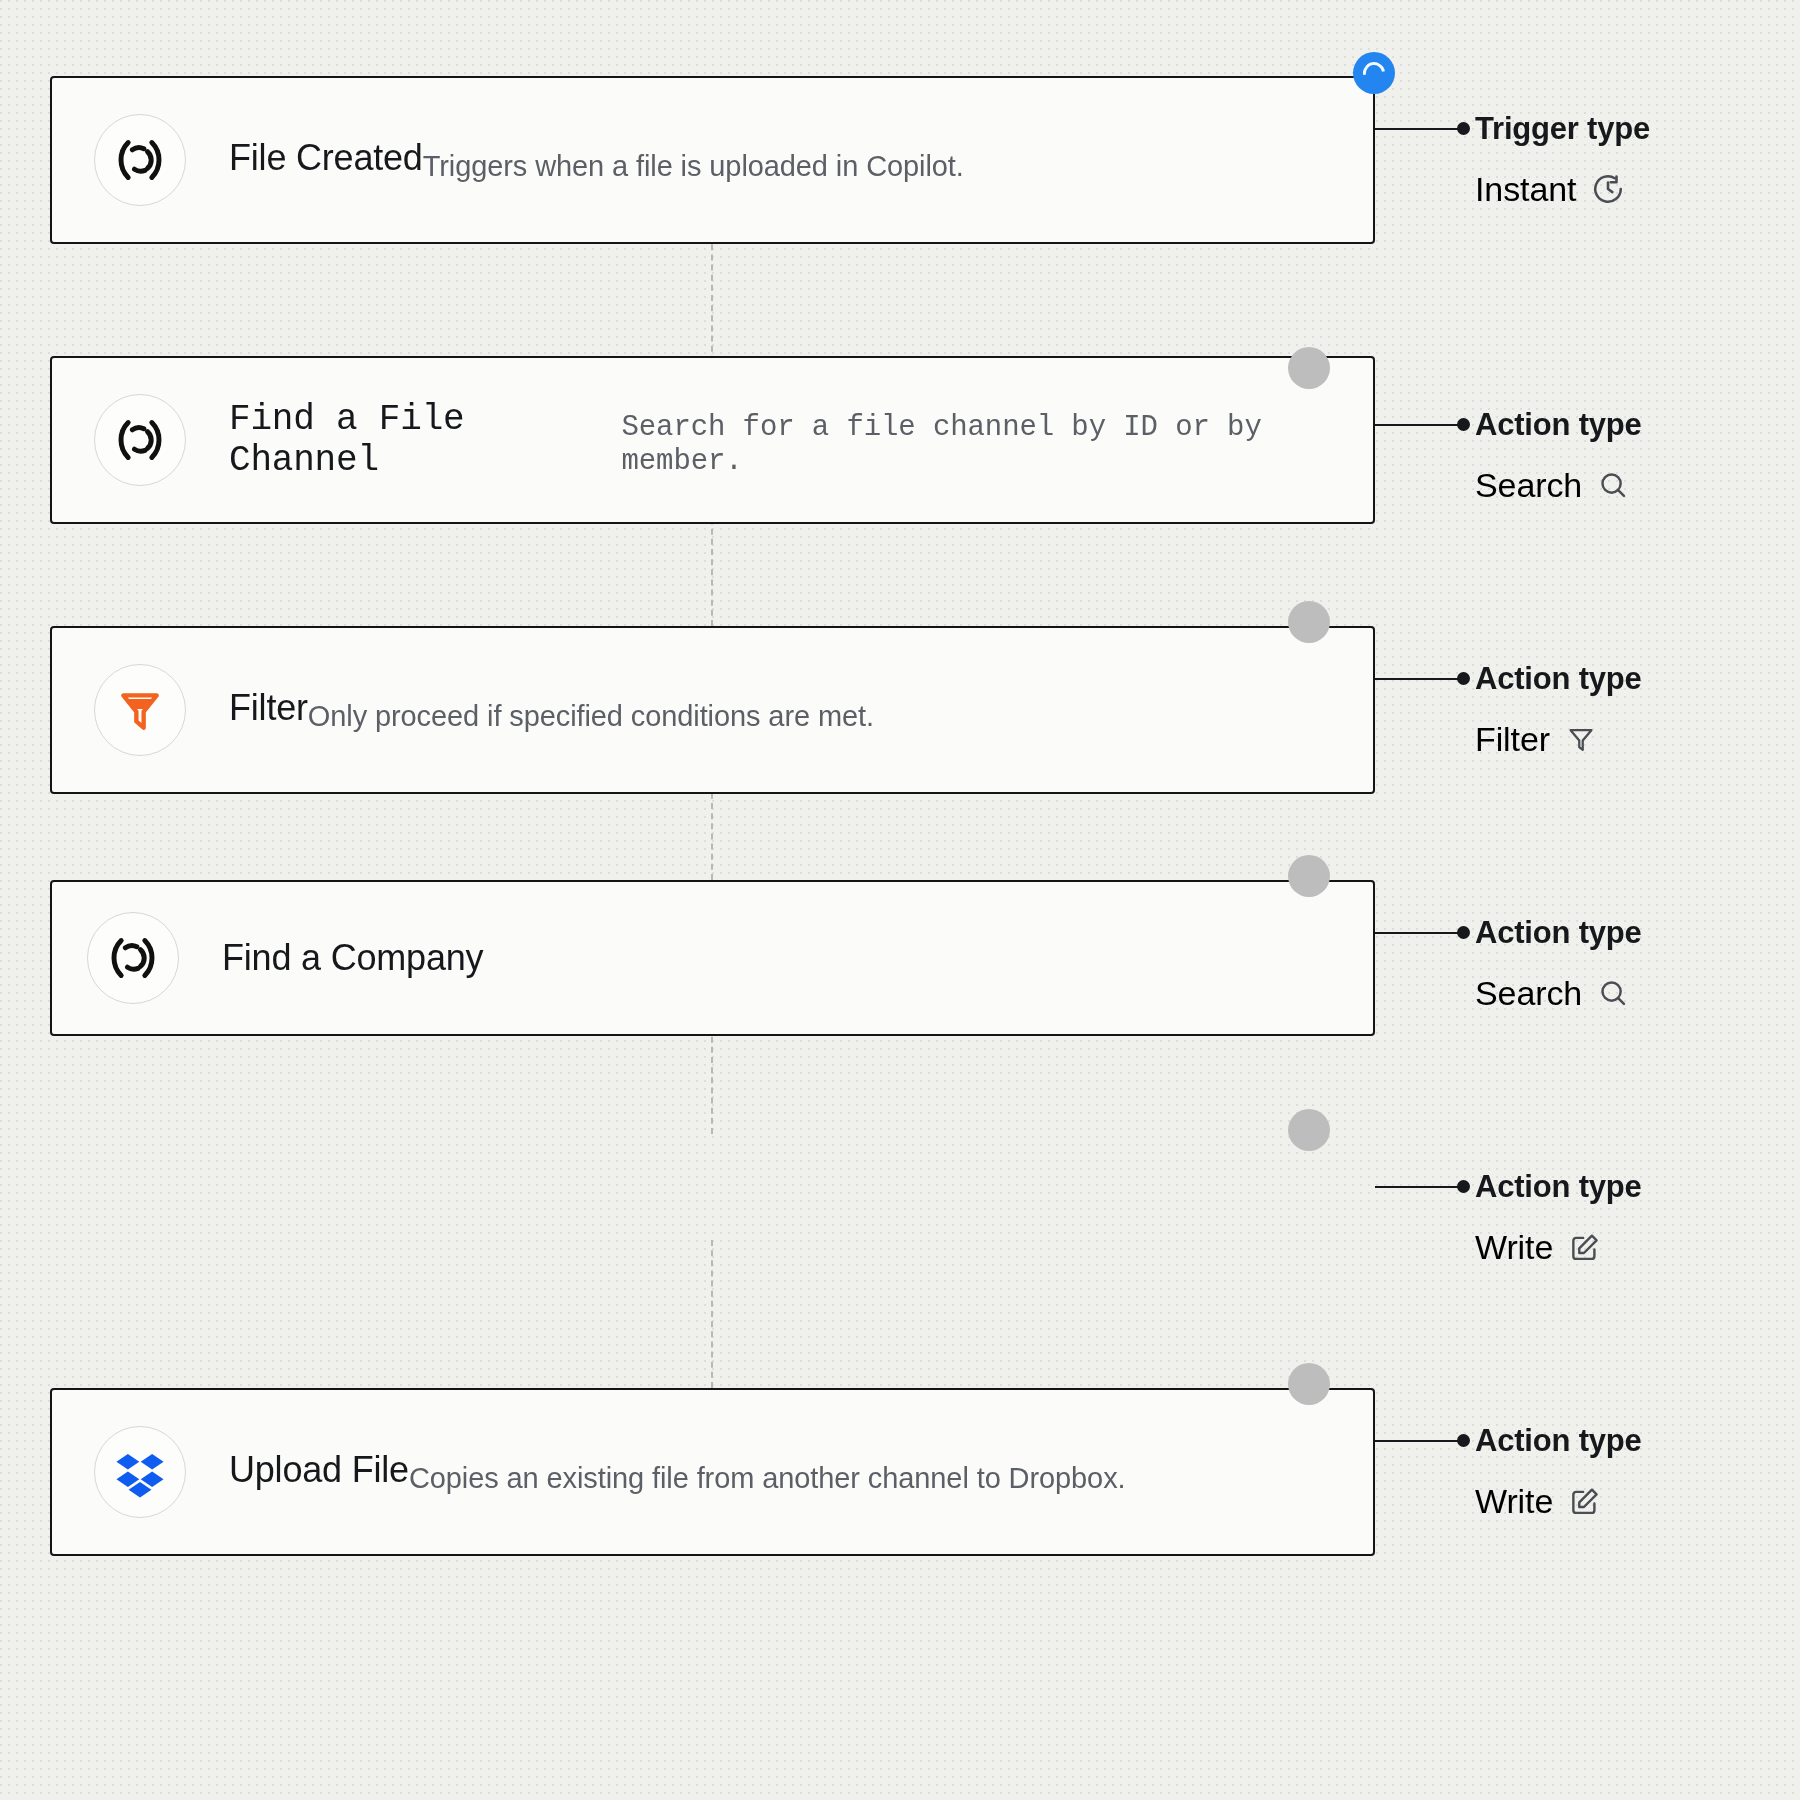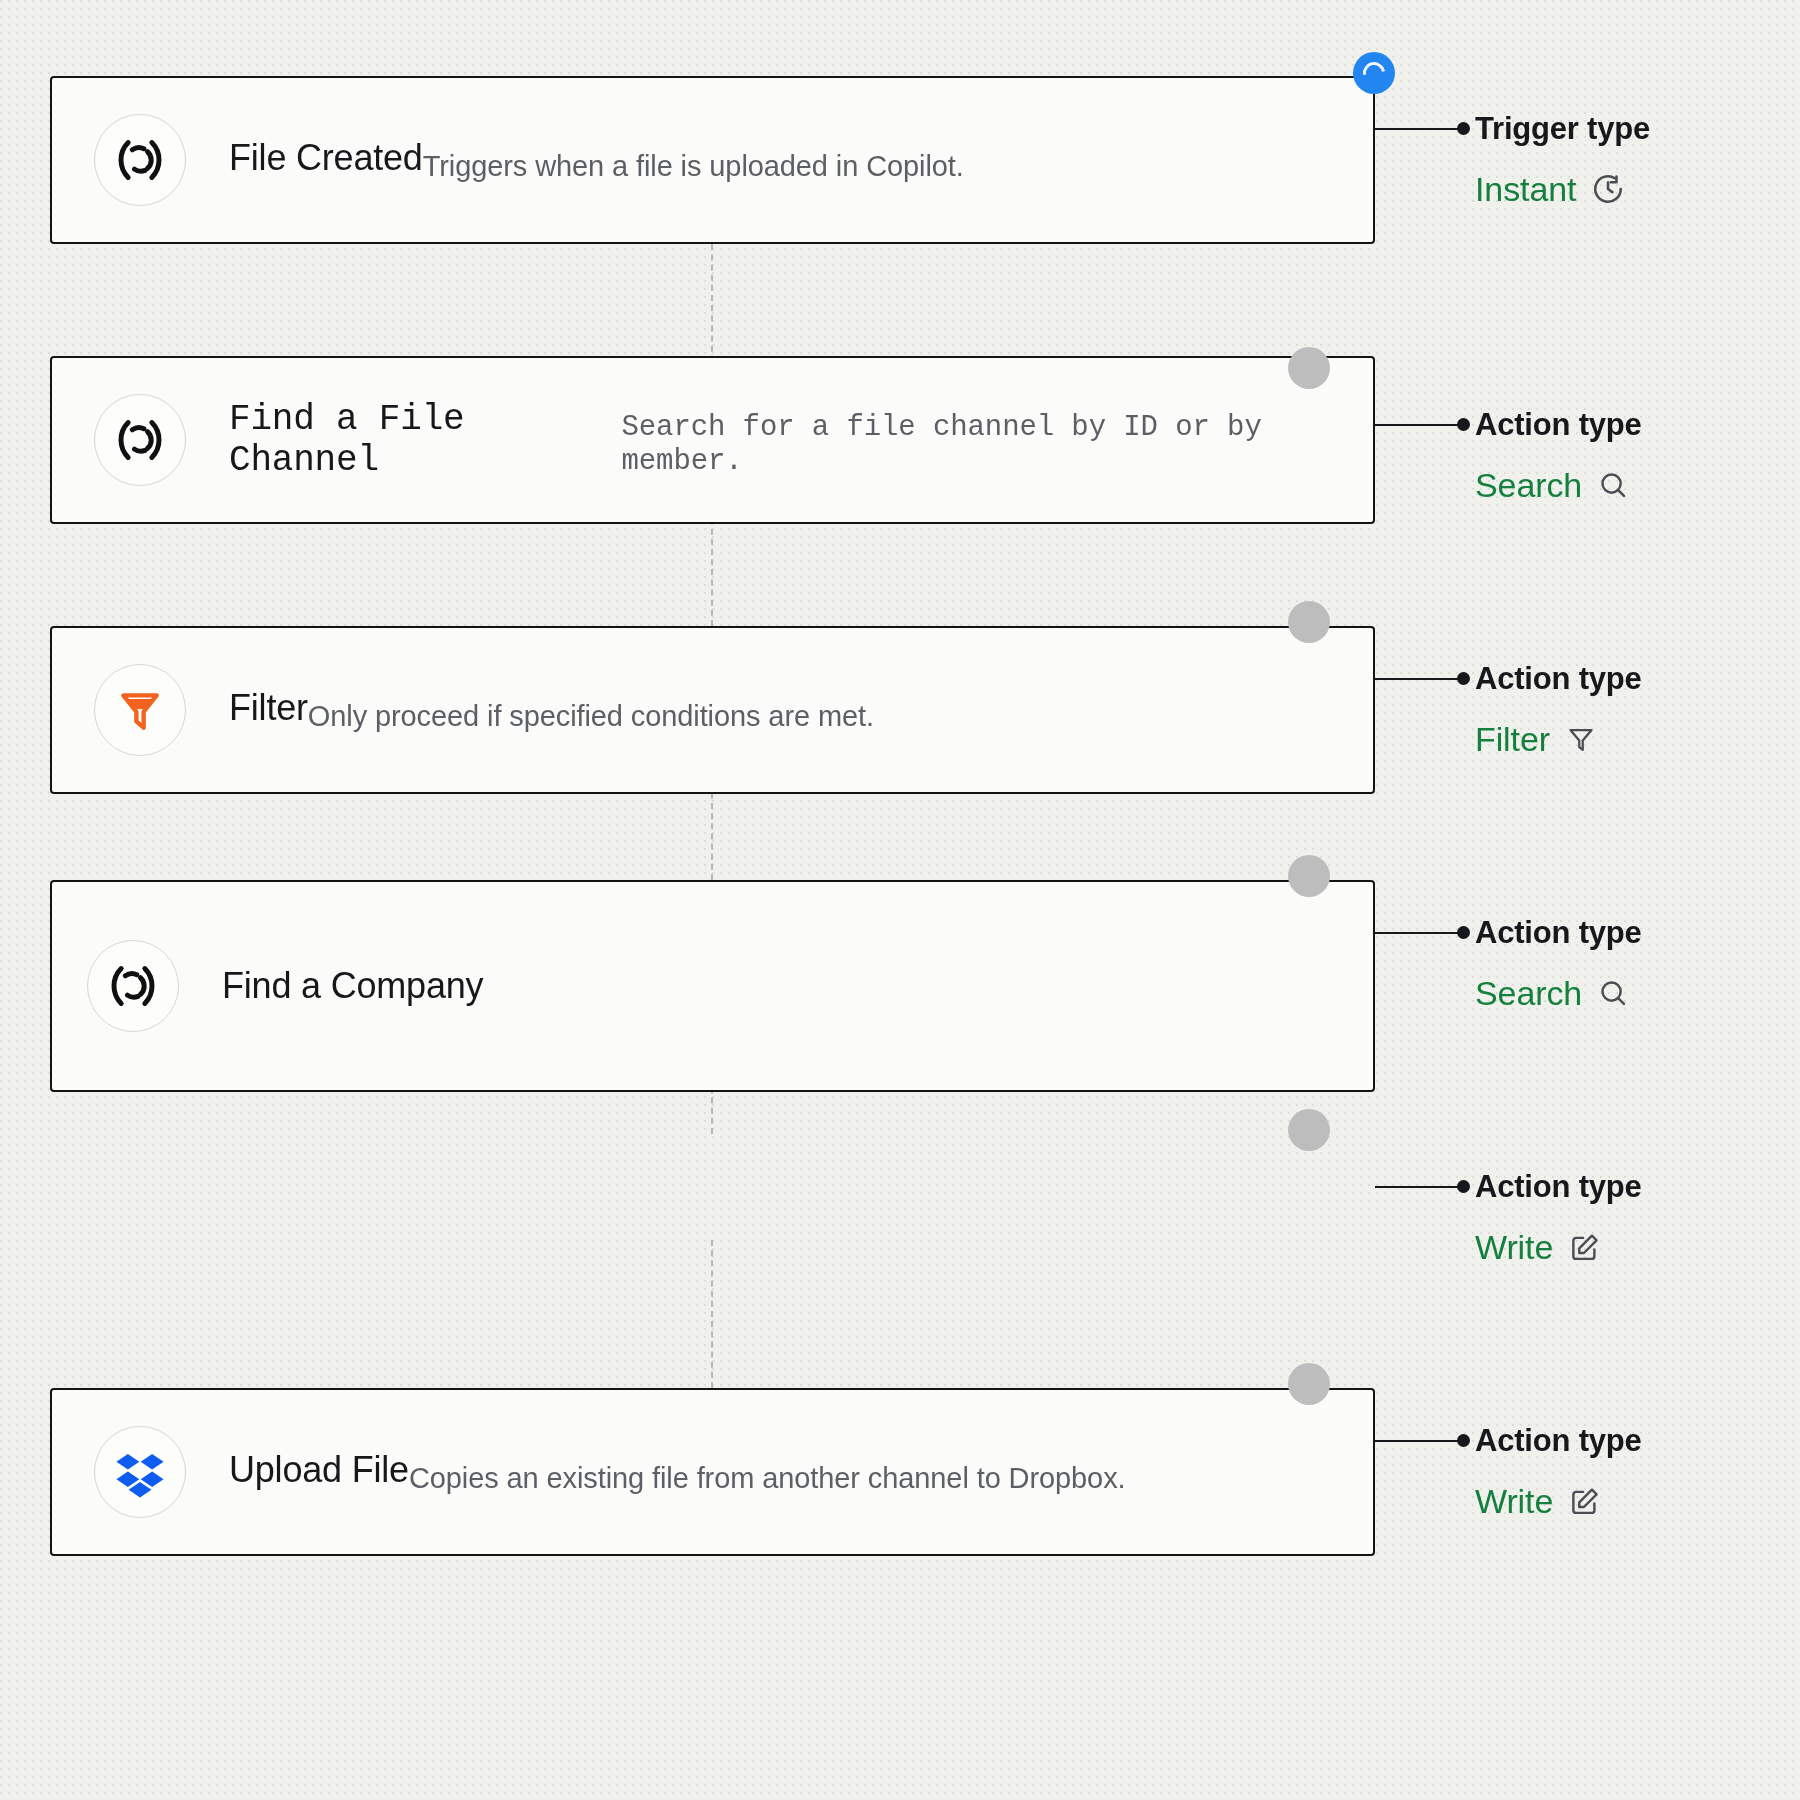--- a/index.html
+++ b/index.html
@@ -129,21 +129,21 @@
     font-weight: 700;
     color: #16181c;
     letter-spacing: -0.2px;
     white-space: nowrap;
     line-height: 1;
   }
   .callout-value {
     margin-top: 28px;
     font-size: 34px;
     font-weight: 400;
-    color: #15803d;
+    color: #000000;
     letter-spacing: -0.1px;
     white-space: nowrap;
     display: flex;
     align-items: center;
     gap: 15px;
     line-height: 1;
   }
   .callout-value svg { display: block; }
 
   svg { overflow: visible; }
@@ -238,21 +238,21 @@
   <div class="callout" style="top:663px;">
     <div class="callout-label">Action type</div>
     <div class="callout-value">
       <span>Filter</span>
       <svg width="32" height="32" viewBox="0 0 24 24" aria-hidden="true">
         <path d="M4.2 5.4 H19.8 L13.3 13.2 V20.2 L10.7 18.1 V13.2 Z" fill="none" stroke="#4a4d53" stroke-width="1.7" stroke-linejoin="round"></path>
       </svg>
     </div>
   </div>
 
-  <div class="node" style="top:880px;height:212px;padding-left:35px;">
+  <div class="node" style="top:880px;height:156px;padding-left:35px;">
     <span class="node-icon-wrap">
       <svg width="54" height="54" viewBox="0 0 48 48" aria-hidden="true">
         <path d="M13.5 8.5 A22 22 0 0 0 13.5 39.5" fill="none" stroke="#101010" stroke-width="4.4" stroke-linecap="round"></path>
         <path d="M34.5 8.5 A22 22 0 0 1 34.5 39.5" fill="none" stroke="#101010" stroke-width="4.4" stroke-linecap="round"></path>
         <path d="M30.6 16.5 A10 10 0 0 1 30.6 31.5" fill="none" stroke="#101010" stroke-width="4.4" stroke-linecap="round"></path>
         <path d="M28.4 33.2 A10 10 0 0 1 19.1 32.2" fill="none" stroke="#101010" stroke-width="4.4" stroke-linecap="round"></path>
         <path d="M17.2 14.9 A10 10 0 0 1 27.4 14.0" fill="none" stroke="#101010" stroke-width="4.4" stroke-linecap="round"></path>
       </svg>
     </span>
     <span class="node-text">

